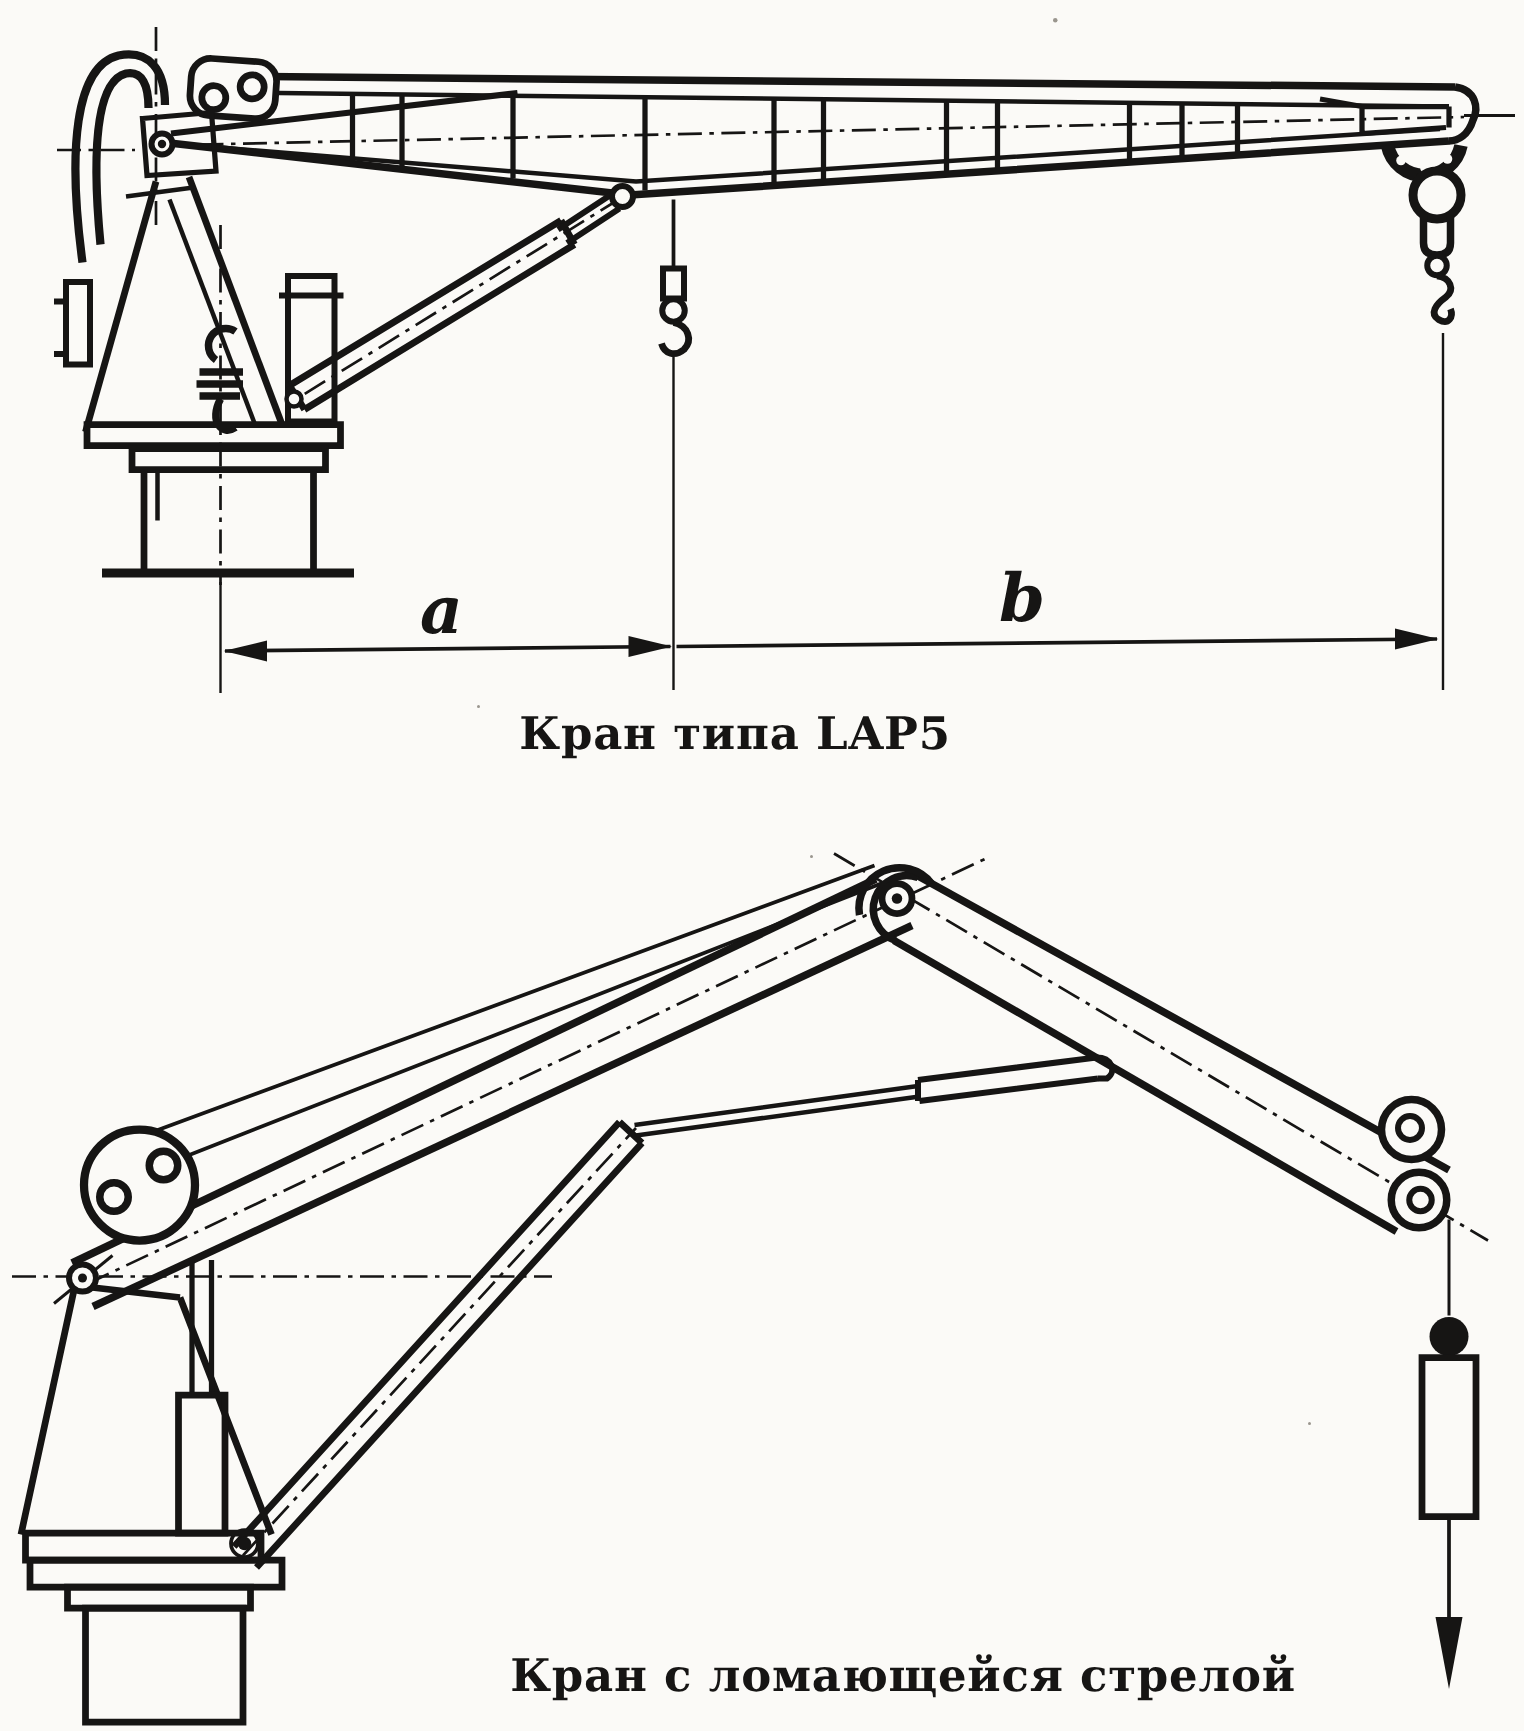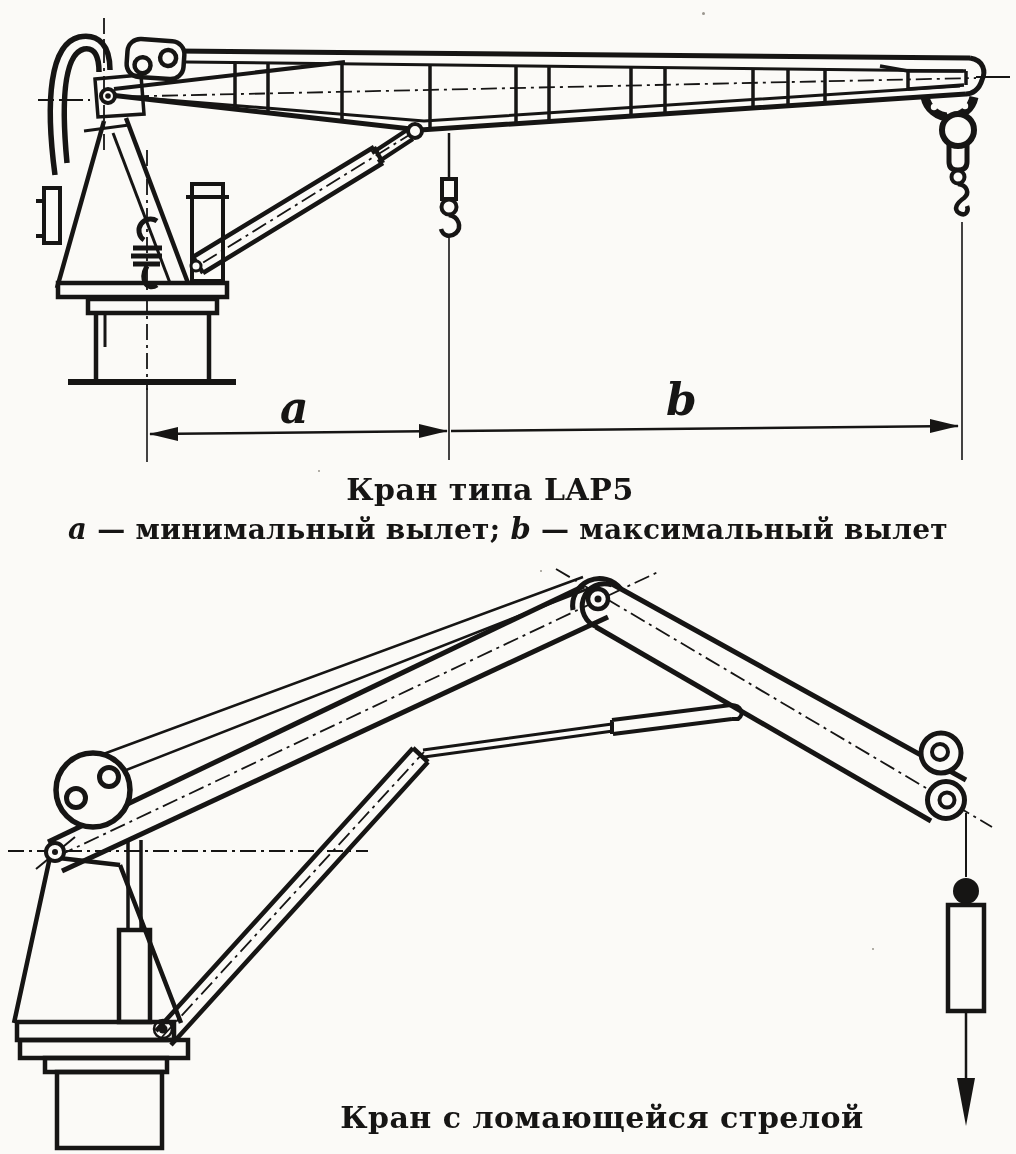--- a/index.html
+++ b/index.html
@@ -216,21 +216,20 @@
         <path class="f" d="M966,1126 L957,1078 L975,1078 Z"></path>
       </g>
     </g>
   </svg>
 
   <div class="txt dimlabel" style="left:280px;top:386px;">a</div>
   <div class="txt dimlabel" style="left:666px;top:378px;">b</div>
 
   <div class="txt caption" style="top:472px;left:-18px;">Кран типа LAP5</div>
 
-  <div class="txt legend" style="top:512px;"><span class="var">a</span><span> — минимальный вылет; </span><span class="var">b</span><span> — максимальный вылет</span></div>
 
   <div class="txt caption" style="top:1100px;left:94px;">Кран с ломающейся стрелой</div>
 
   <div class="speck" style="left:702px;top:12px;"></div>
   <div class="speck" style="left:540px;top:570px;width:2px;height:2px;"></div>
   <div class="speck" style="left:872px;top:948px;width:2px;height:2px;"></div>
   <div class="speck" style="left:318px;top:470px;width:2px;height:2px;"></div>
 </div>
 
 </body></html>

